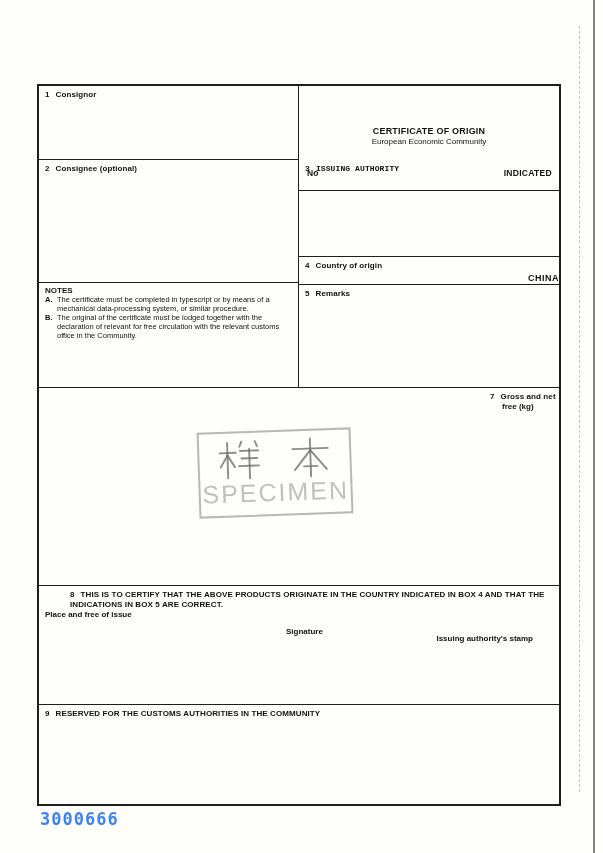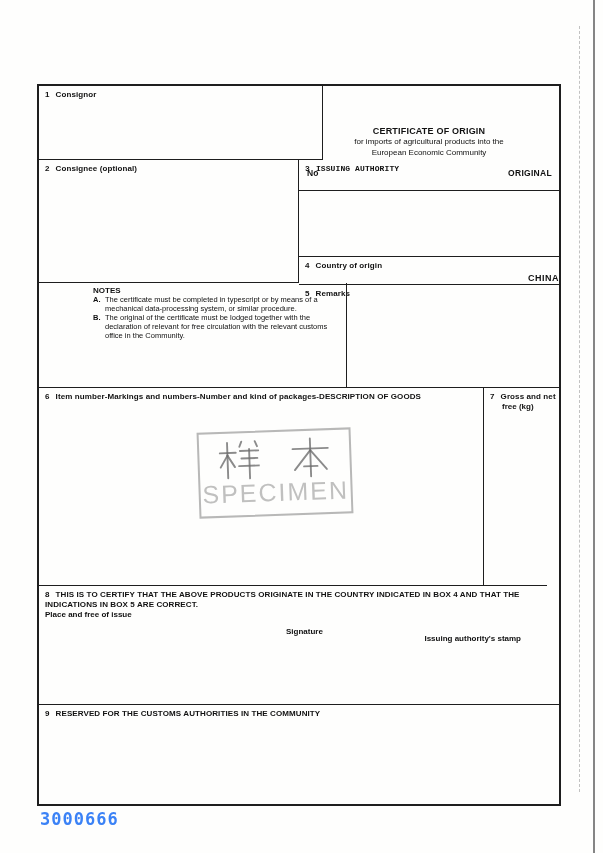--- a/index.html
+++ b/index.html
@@ -68,32 +68,31 @@
 </head>
 <body>
 
 <div class="page">
 
   <div class="edge-dashed"></div>
   <div class="edge-solid"></div>
 
   <div class="form">
 
-    <div class="cell br bb" style="left:0;top:0;width:284px;height:74px;">
+    <div class="cell br bb" style="left:0;top:0;width:260px;height:74px;">
       <div class="lbl">
         <span class="num">1</span><span>Consignor</span>
       </div>
     </div>
 
     <div class="cell bb" style="left:260px;top:0;right:0;height:74px;margin-top:31px;">
       <div class="hdr-title">CERTIFICATE OF ORIGIN</div>
-      <div class="hdr-sub">for imports of agricultural products into the</div>
       <div class="hdr-sub">European Economic Community</div>
       <div class="hdr-no">No</div>
-      <div class="hdr-orig">ORIGINAL</div>
+      <div class="hdr-orig">INDICATED</div>
     </div>
 
     <div class="cell br bb" style="left:0;top:74px;width:260px;height:123px;">
       <div class="lbl">
         <span class="num">2</span><span>Consignee (optional)</span>
       </div>
     </div>
 
     <div class="cell bb" style="left:260px;top:74px;right:0;height:97px;font-family:Liberation Mono, monospace;">
       <div class="lbl">
@@ -107,47 +106,42 @@
       </div>
       <div class="china">CHINA</div>
     </div>
 
     <div class="cell" style="left:260px;top:199px;right:0;height:102px;">
       <div class="lbl">
         <span class="num">5</span><span>Remarks</span>
       </div>
     </div>
 
-    <div class="cell br" style="left:0;top:197px;width:260px;height:104px;margin-left:48px;">
+    <div class="cell br" style="left:0;top:197px;width:260px;height:104px;">
       <div class="notes-title">NOTES</div>
       <div class="note-item">
         <span class="pfx">A.</span>
         <span class="txt">The certificate must be completed in typescript or by means of a mechanical data-processing system, or similar procedure.</span>
       </div>
       <div class="note-item">
         <span class="pfx">B.</span>
         <span class="txt">The original of the certificate must be lodged together with the declaration of relevant for free circulation with the relevant customs office in the Community.</span>
       </div>
     </div>
 
     <div class="cell bt" style="left:0;top:301px;right:0;height:198px;">
-      <div class="cell br" style="left:0;top:0;width:445px;height:198px;">
-        <div class="lbl">
-          <span class="num">6</span><span>Item number-Markings and numbers-Number and kind of packages-DESCRIPTION OF GOODS</span>
-        </div>
-      </div>
       <div class="cell" style="left:445px;top:0;right:0;height:198px;">
         <div class="lbl">
           <span class="num">7</span><span>Gross and net</span>
         </div>
         <div class="box7-l2">free (kg)</div>
       </div>
     </div>
 
-    <div class="cell bt" style="left:0;top:499px;right:12px;height:119px;">
+    <div class="cell bt" style="left:0;top:499px;right:0;height:119px;padding-left:25px;">
       <div class="lbl">
         <span class="num">8</span><span>THIS IS TO CERTIFY THAT THE ABOVE PRODUCTS ORIGINATE IN THE COUNTRY INDICATED IN BOX 4 AND THAT THE INDICATIONS IN BOX 5 ARE CORRECT.</span>
       </div>
       <div class="place-lbl">Place and free of issue</div>
       <div class="sig-lbl">Signature</div>
       <div class="auth-lbl">Issuing authority's stamp</div>
     </div>
 
     <div class="cell bt" style="left:0;top:618px;right:0;bottom:0;">
       <div class="lbl">

